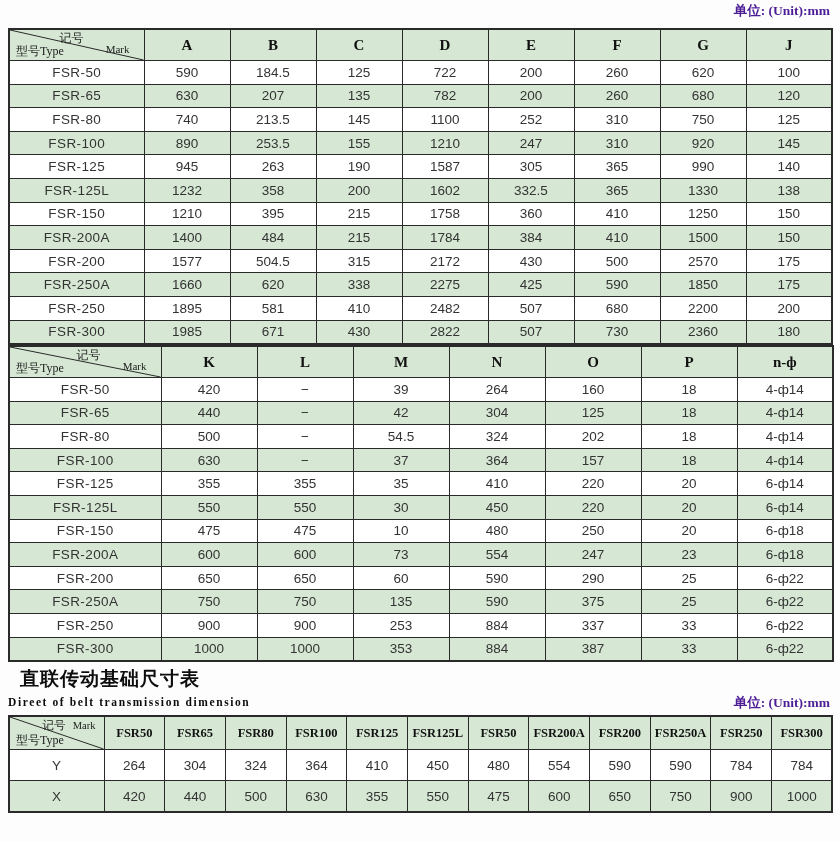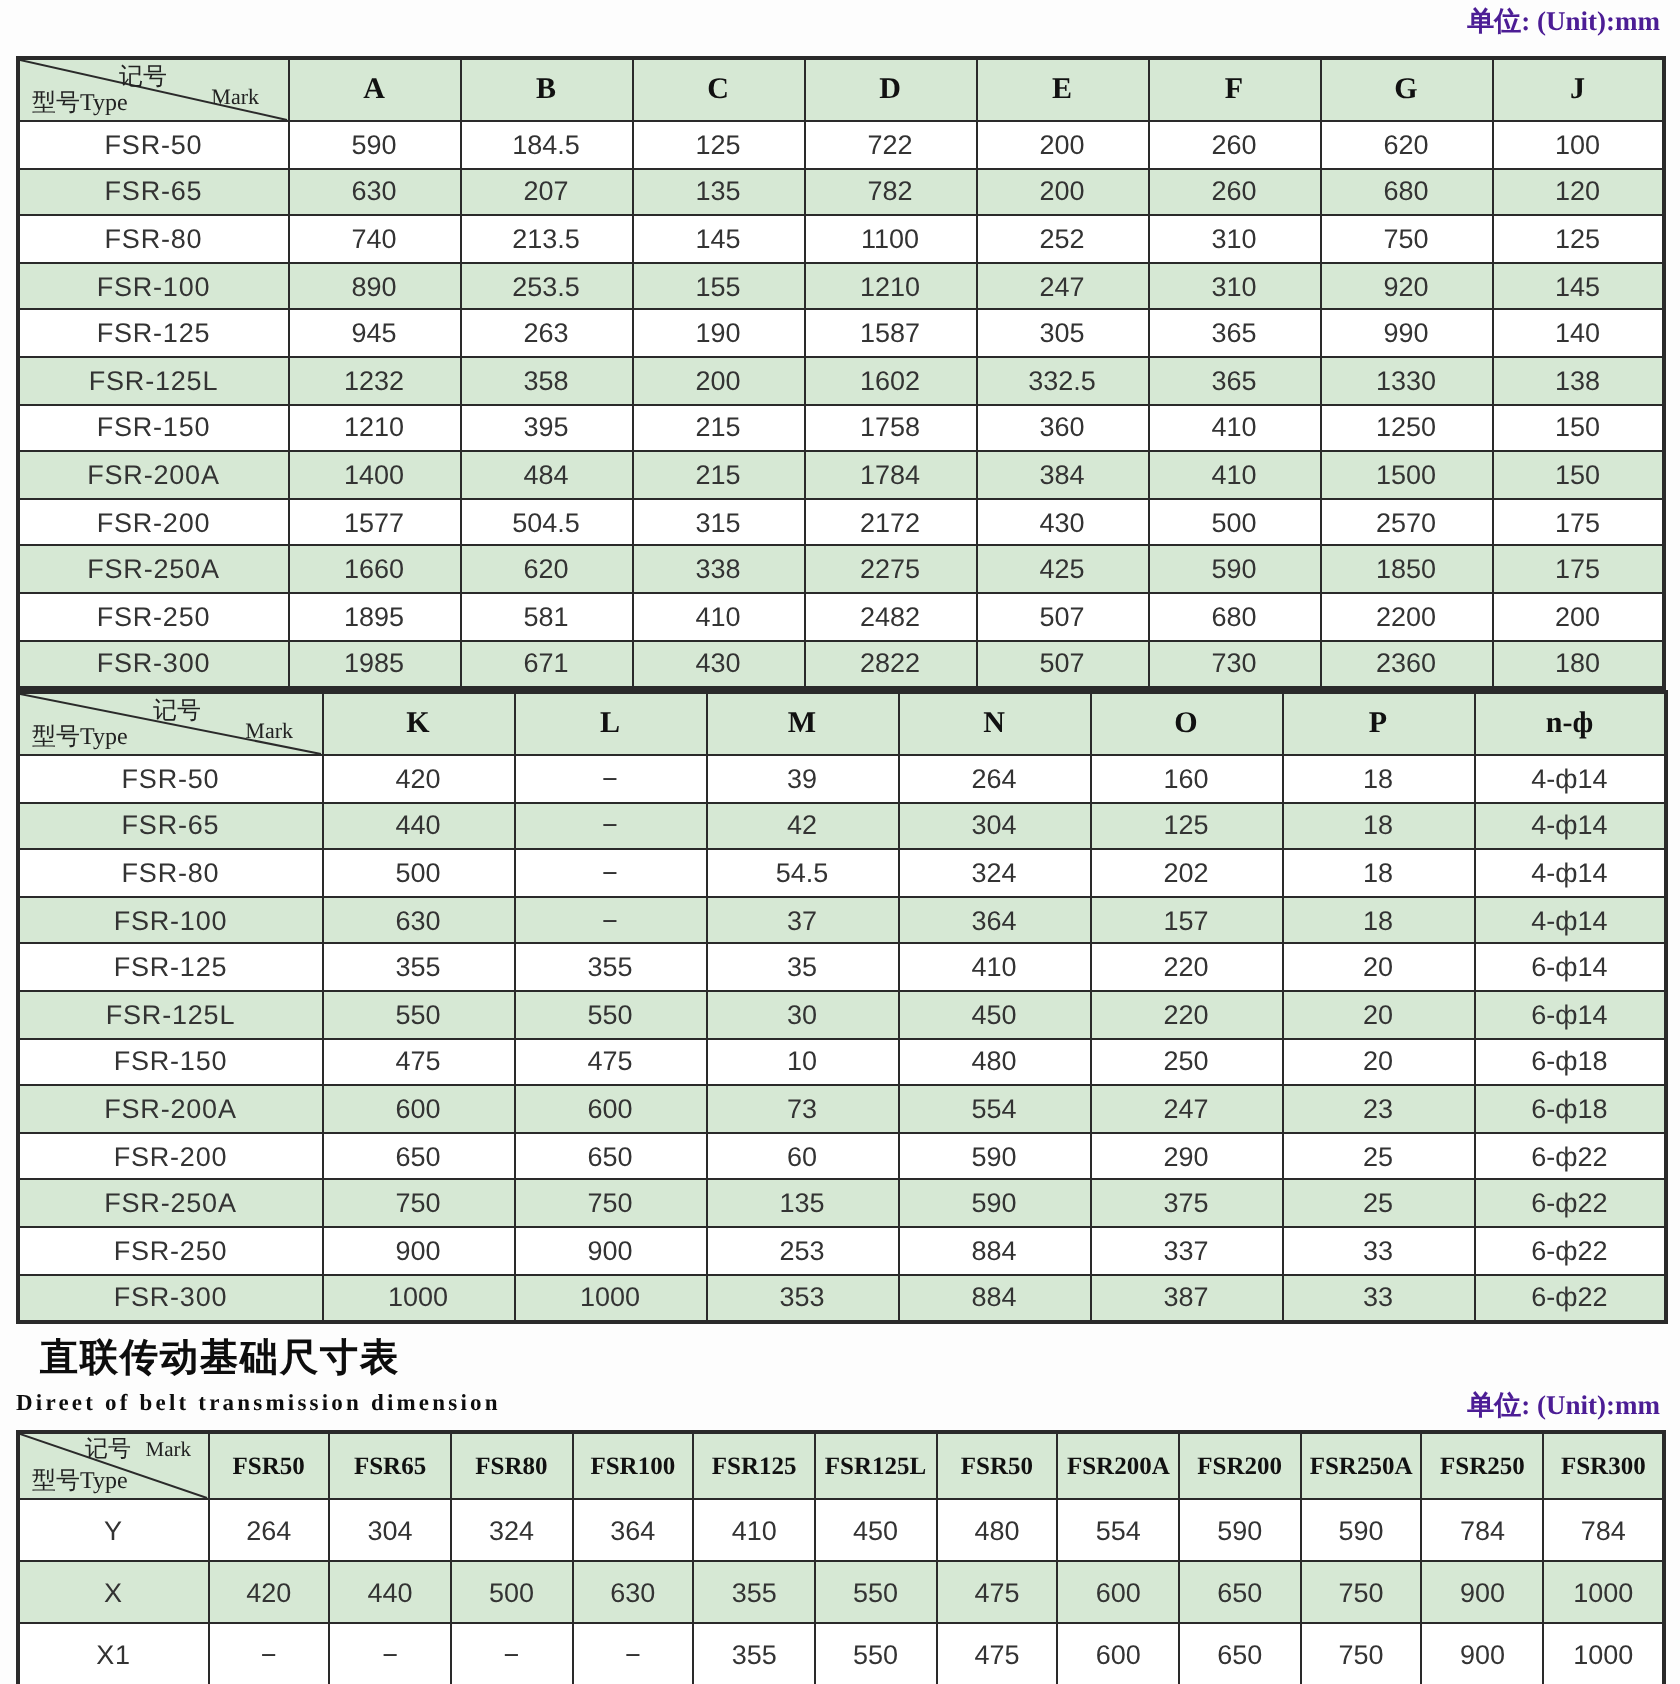--- a/index.html
+++ b/index.html
@@ -452,29 +452,14 @@
         <td>630</td>
         <td>355</td>
         <td>550</td>
         <td>475</td>
         <td>600</td>
         <td>650</td>
         <td>750</td>
         <td>900</td>
         <td>1000</td>
       </tr>
-      <tr>
-        <td class="model">X1</td>
-        <td>−</td>
-        <td>−</td>
-        <td>−</td>
-        <td>−</td>
-        <td>355</td>
-        <td>550</td>
-        <td>475</td>
-        <td>600</td>
-        <td>650</td>
-        <td>750</td>
-        <td>900</td>
-        <td>1000</td>
-      </tr>
     </tbody>
 </table>
 
 </body></html>

